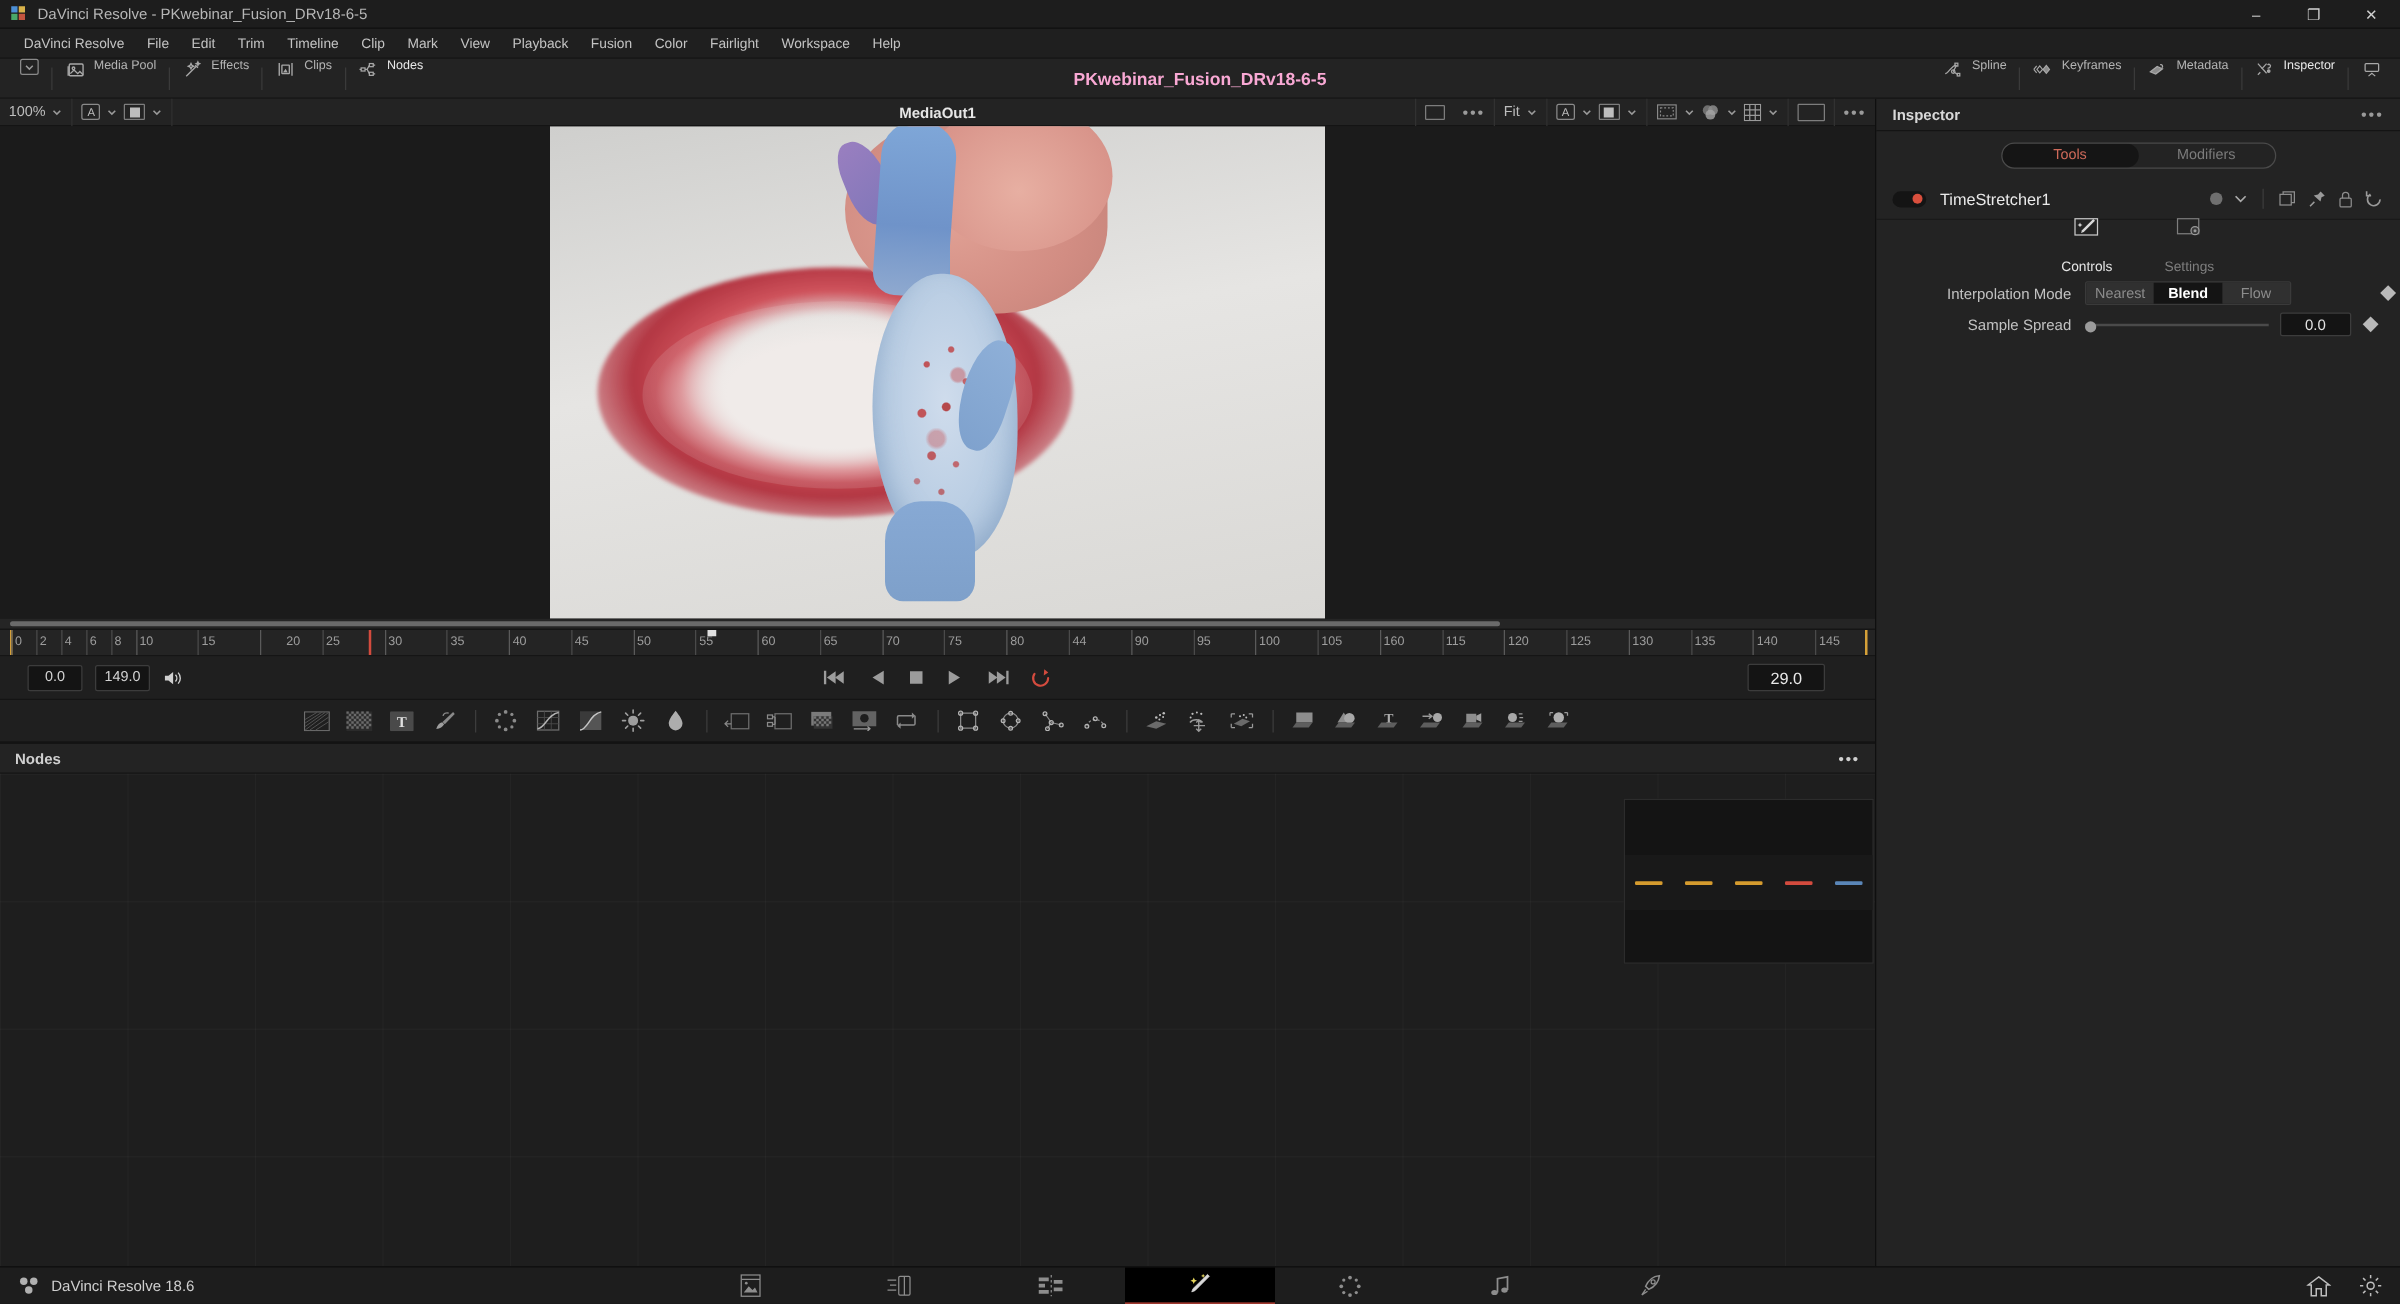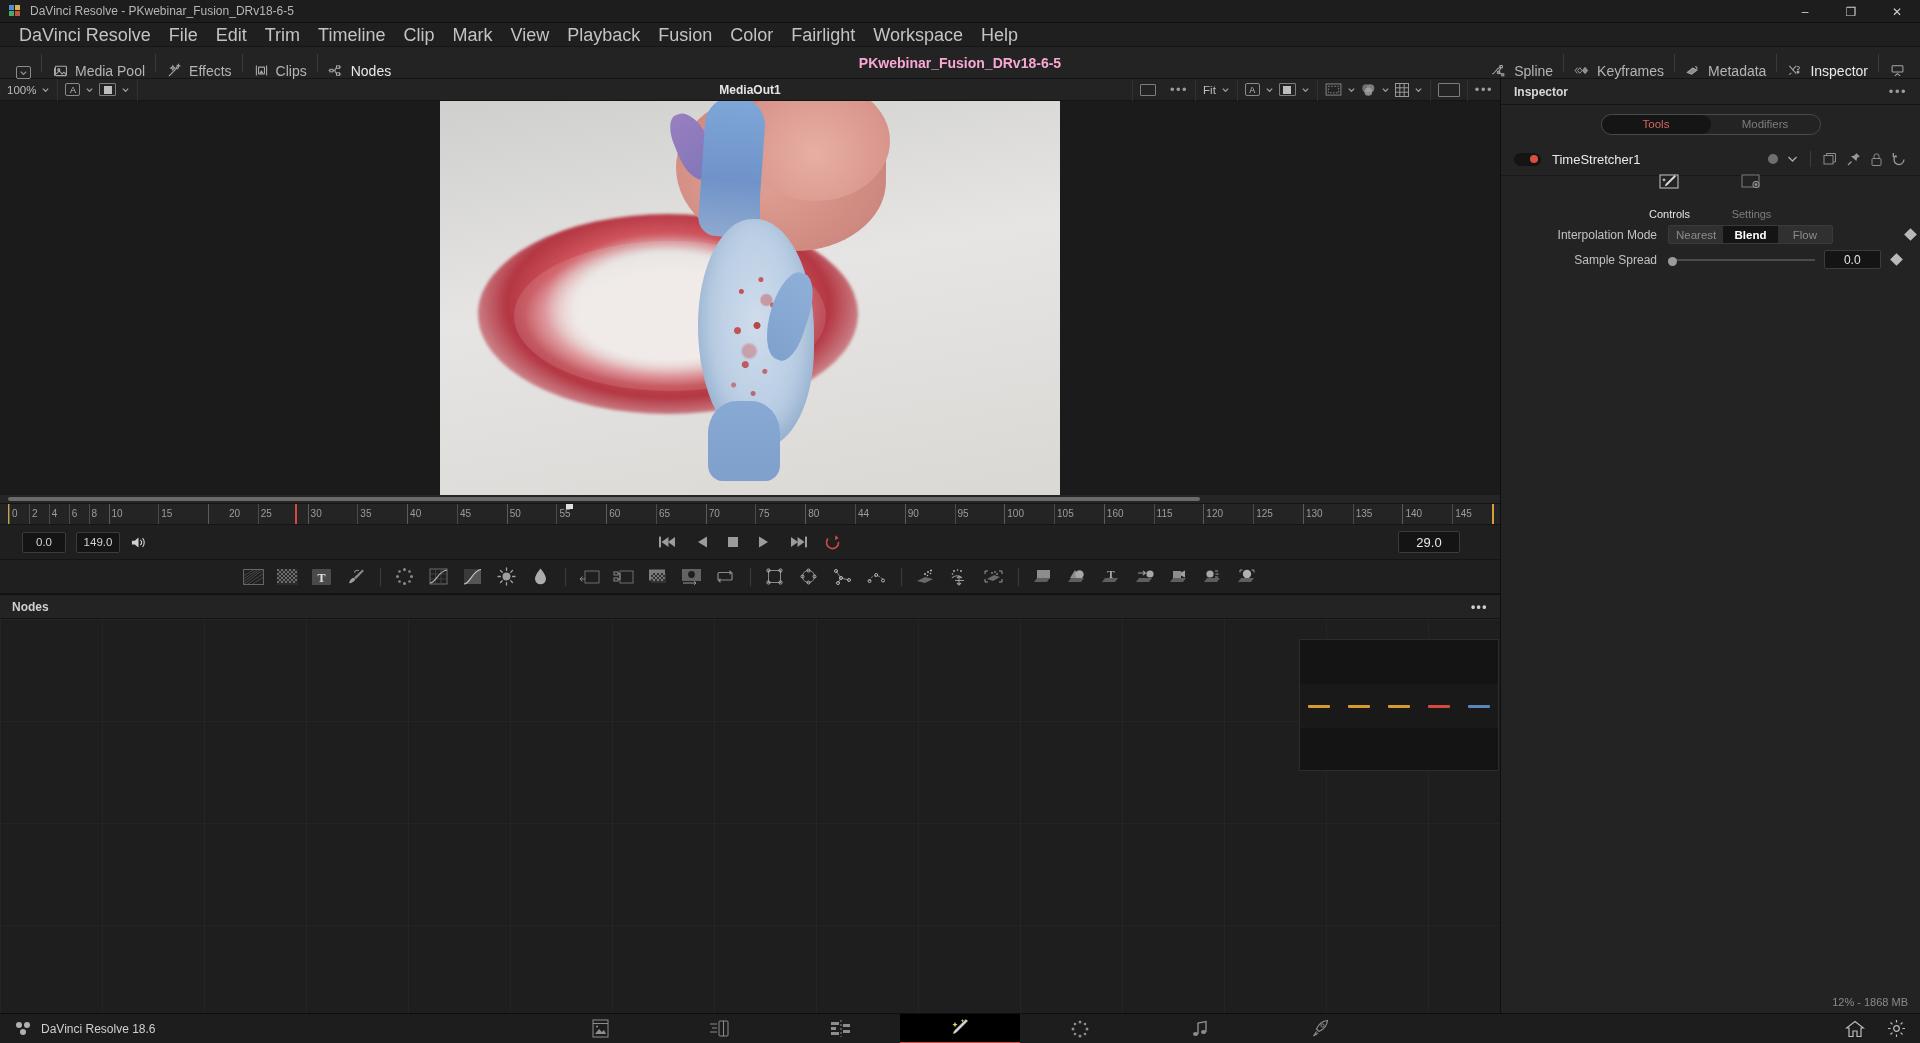--- a/index.html
+++ b/index.html
@@ -30,33 +30,33 @@
     width:46px;height:23px;display:flex;align-items:center;justify-content:center;
     font-size:12px;color:#cfcfcf;
   }
 
   
   .menubar {
     height:24px; background:#1f1f1f; display:flex; align-items:center;
     padding-left:10px; flex:0 0 24px; border-bottom:1px solid #151515;
   }
   .menubar span {
-    font-size:18px; color:#c3c3c3; padding:0 9px; line-height:24px; white-space:nowrap;
+    font-size:11px; color:#c3c3c3; padding:0 9px; line-height:24px; white-space:nowrap;
   }
 
   
   .maintoolbar {
     height:32px; background:#232323; display:flex; align-items:center;
     flex:0 0 32px; border-bottom:1px solid #141414; position:relative;
   }
   .mt-left { display:flex; align-items:center; padding-left:6px; }
   .mt-right { display:flex; align-items:center; position:absolute; right:4px; top:0; height:32px; }
   .mt-item {
-    display:flex; align-items:flex-end; gap:6px; padding:0 10px; height:32px;
-    font-size:14px; color:#b4b4b4; cursor:default;
+    display:flex; align-items:flex-start; gap:6px; padding:0 10px; height:32px;
+    font-size:10px; color:#b4b4b4; cursor:default;
   }
   .mt-item.active { color:#e8e8e8; }
   .mt-sep { width:1px; height:18px; background:#3a3a3a; }
   .mt-title {
     position:absolute; left:0; right:0; text-align:center; font-size:14px;
     font-weight:bold; color:#f9a8d4; pointer-events:none;
   }
   svg { display:block; }
   .ic { width:17px; height:17px; stroke:#a8a8a8; fill:none; stroke-width:1.3; }
 
@@ -1085,21 +1085,20 @@
           <div class="slider-plain">
             <div class="track"></div>
             <div class="knob"></div>
           </div>
           <div class="numbox">0.0</div>
           <span class="kfd"></span>
           <span class="kfarrow" style="visibility:hidden">❯</span>
         </div>
       </div>
 
-      <div class="insp-foot">12% - 1868 MB</div>
     </div>
   </div>
 
   <div class="bottombar">
     <div class="bb-left">
       <span class="lg">
           <i></i>
           <i></i>
           <i></i>
         </span>

